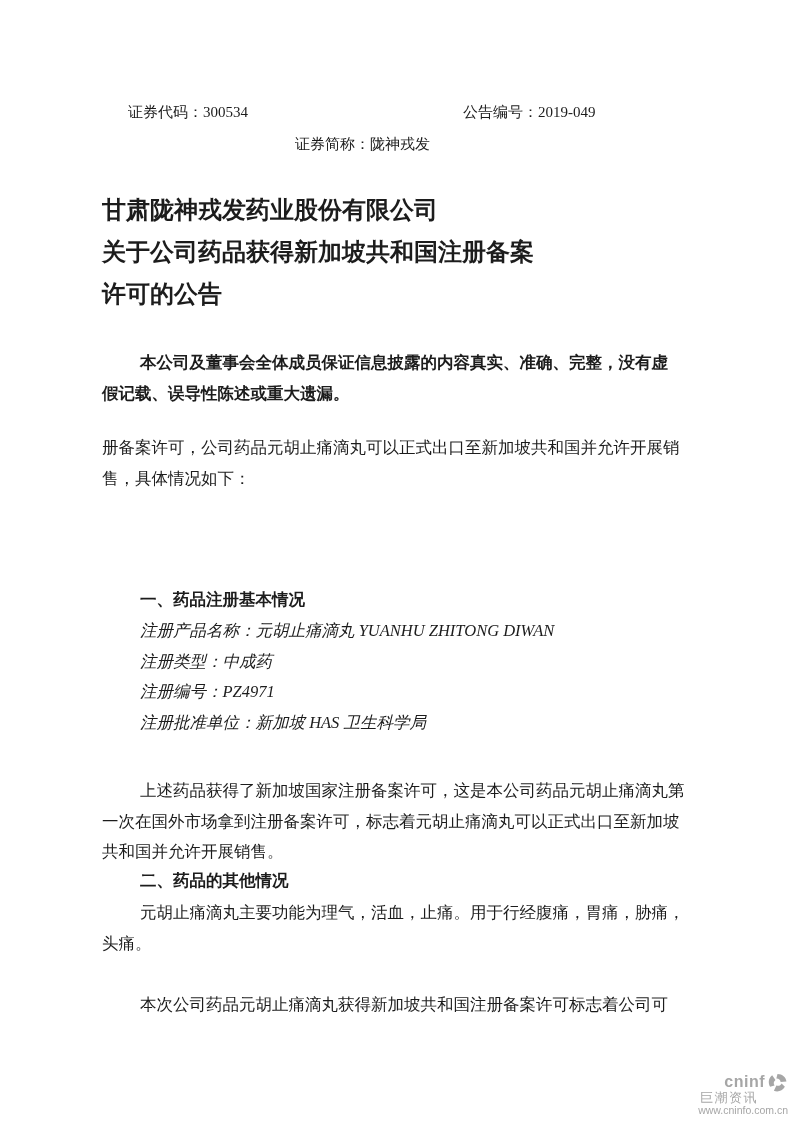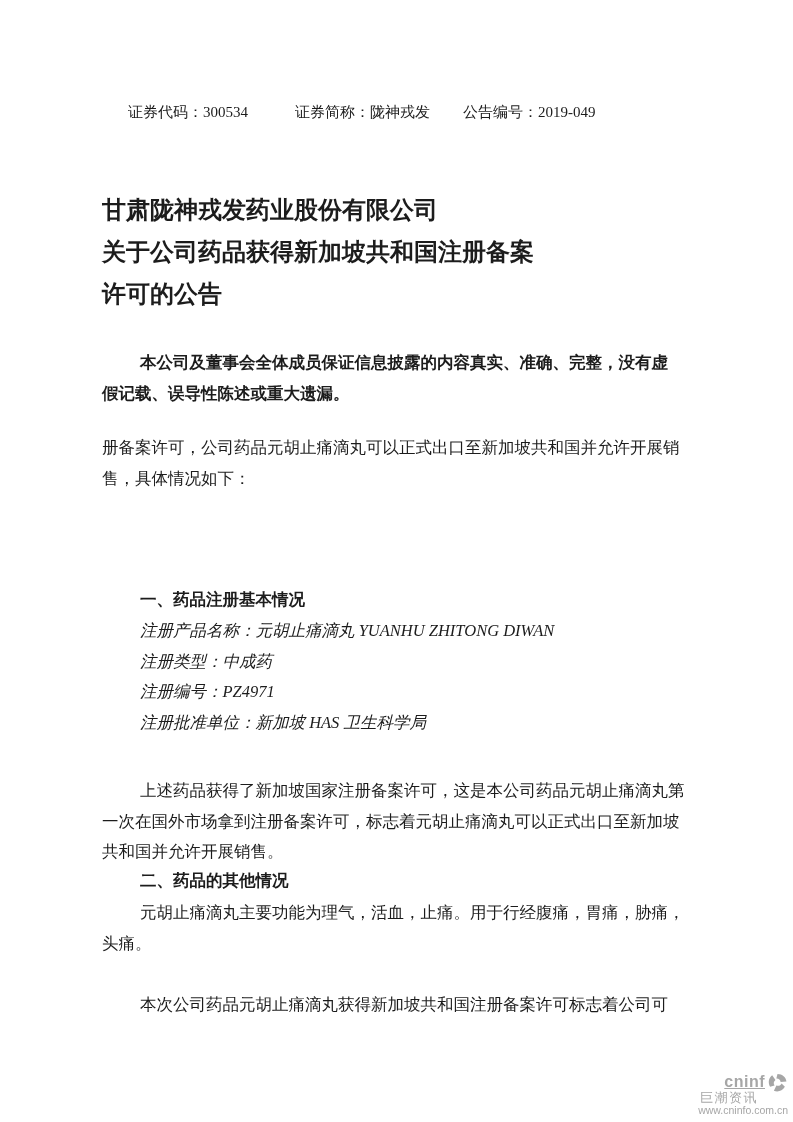--- a/index.html
+++ b/index.html
@@ -10,21 +10,21 @@
     background: #ffffff;
     color: #1c1c1c;
     font-family: "Liberation Serif", "DejaVu Serif", serif;
     overflow: hidden;
   }
 
   
   .hdr { position: absolute; top: 100px; left: 0; width: 100%; height: 24px;
          font-size: 15px; line-height: 24px; }
   .hdr .h1p { position: absolute; left: 128px; }
-  .hdr .h2p { position: absolute; left: 295px; }
+  .hdr .h2p { position: absolute; left: 295px; margin-top: 32px; }
   .hdr .h3p { position: absolute; left: 463px; }
 
   
   .title { position: absolute; top: 189px; left: 102px; width: 600px;
            font-size: 24px; font-weight: bold; line-height: 42px; }
 
   
   .blk { position: absolute; left: 102px; width: 640px;
          font-size: 16.5px; line-height: 30.5px; }
   .blk .ln { white-space: nowrap; }
@@ -41,21 +41,21 @@
   .t-s1p        { top: 776px; }
   .t-h2         { top: 866px; }
   .t-s2p        { top: 898px; }
   .t-h3         { top: 960px; }
   .t-s3p        { top: 990px; }
 
   
   .wm { position: absolute; top: 1072px; right: 5px; text-align: right;
         color: #a6a6a6; font-family: "Liberation Sans", sans-serif; }
   .wm .row1 { display: flex; align-items: center; justify-content: flex-end; height: 20px; }
-  .wm .brand { font-size: 16px; font-weight: bold; letter-spacing: 0.5px; line-height: 20px; text-decoration: underline; }
+  .wm .brand { font-size: 16px; font-weight: bold; letter-spacing: 0.5px; line-height: 20px; }
   .wm .logo { width: 21px; height: 21px; margin-left: 2px; }
   .wm .cn { font-size: 13px; letter-spacing: 1.5px; line-height: 11px; margin-right: 30px; }
   .wm .url { font-size: 10.5px; line-height: 13px; margin-top: 1px; }
 </style>
 </head>
 <body>
 
 <div class="page">
 
   <div class="hdr">

